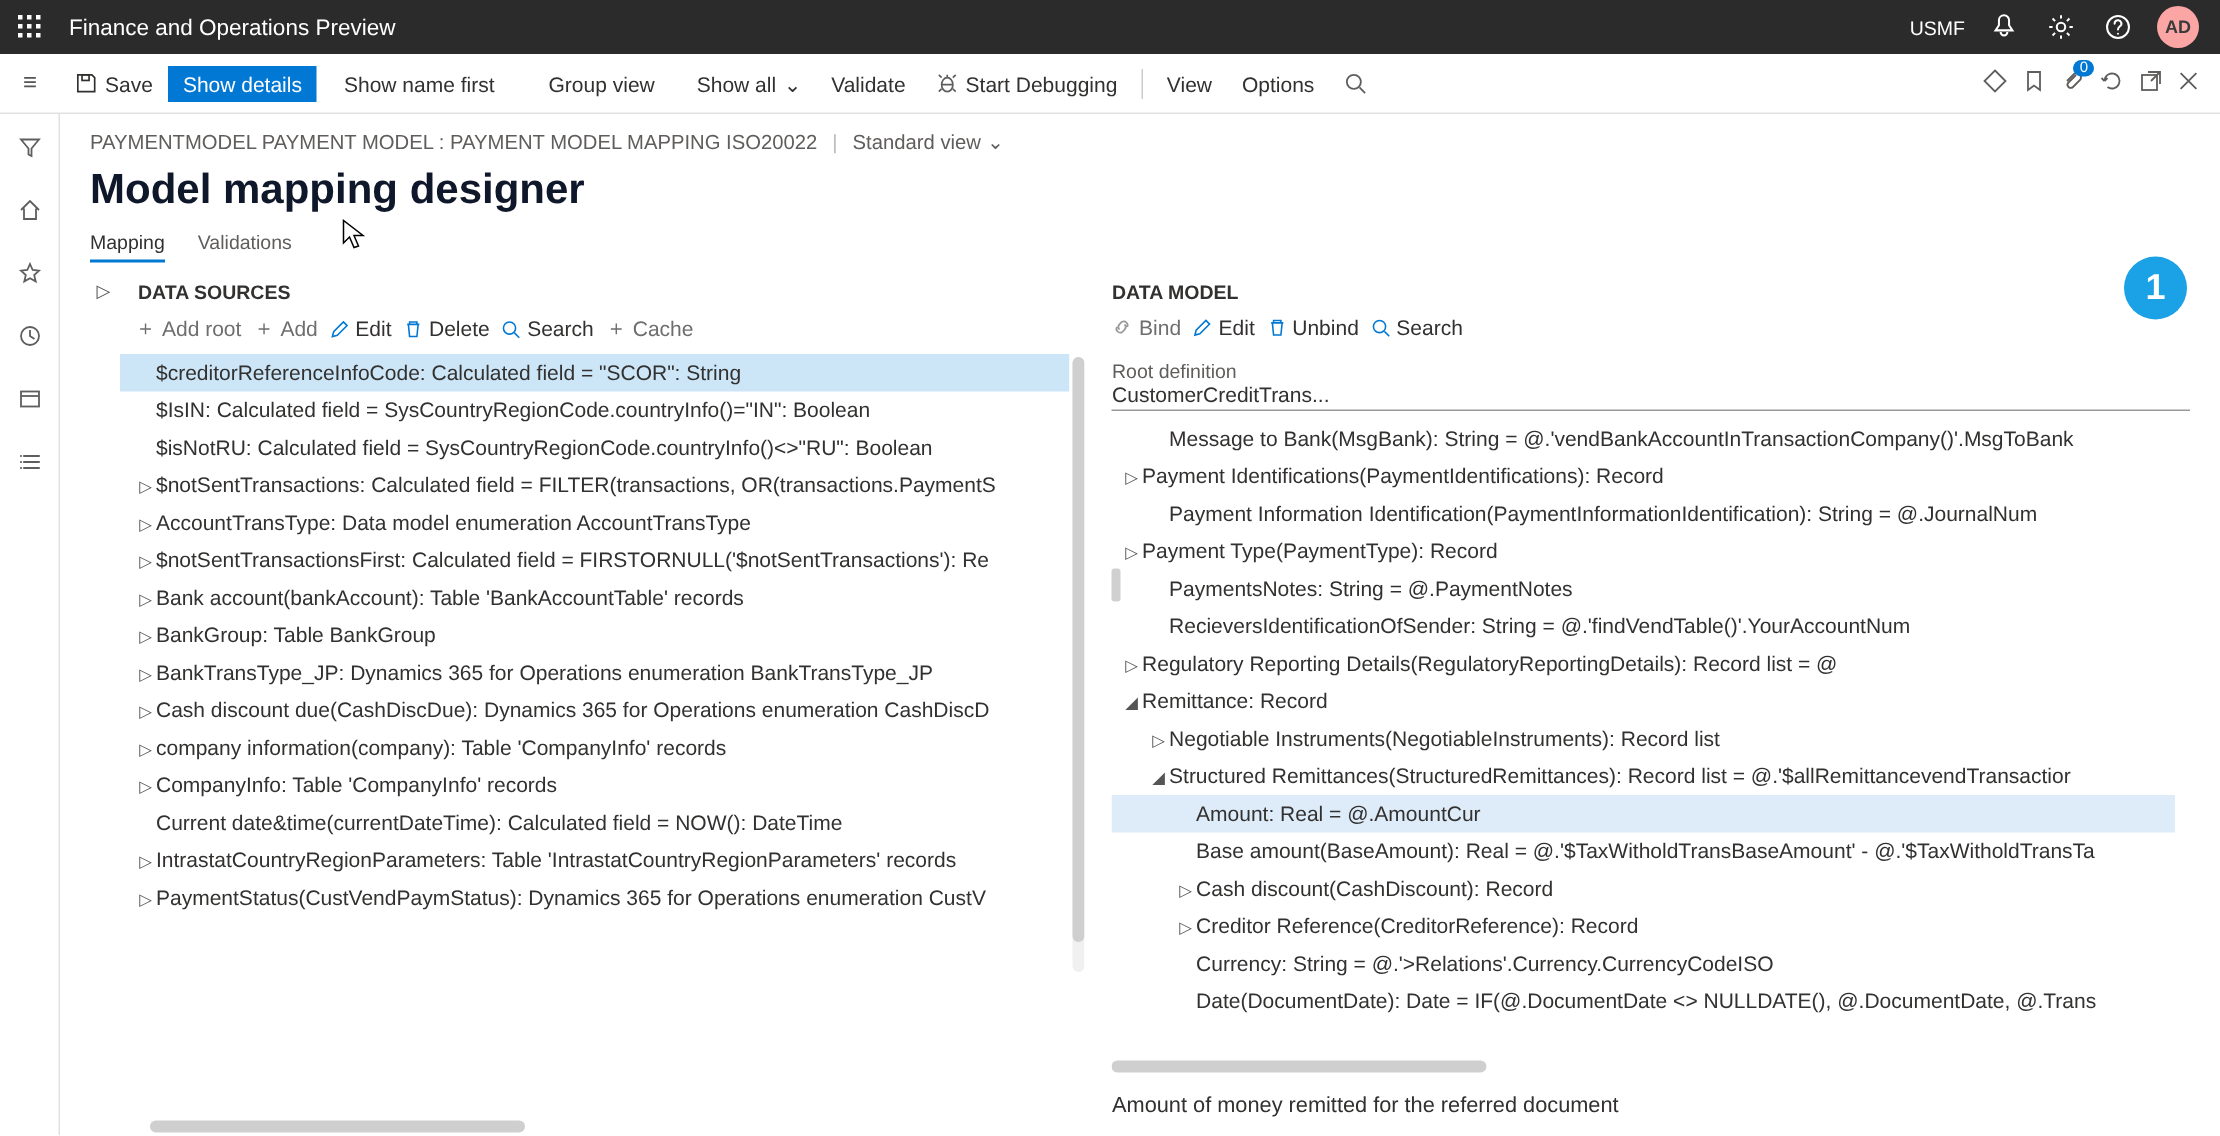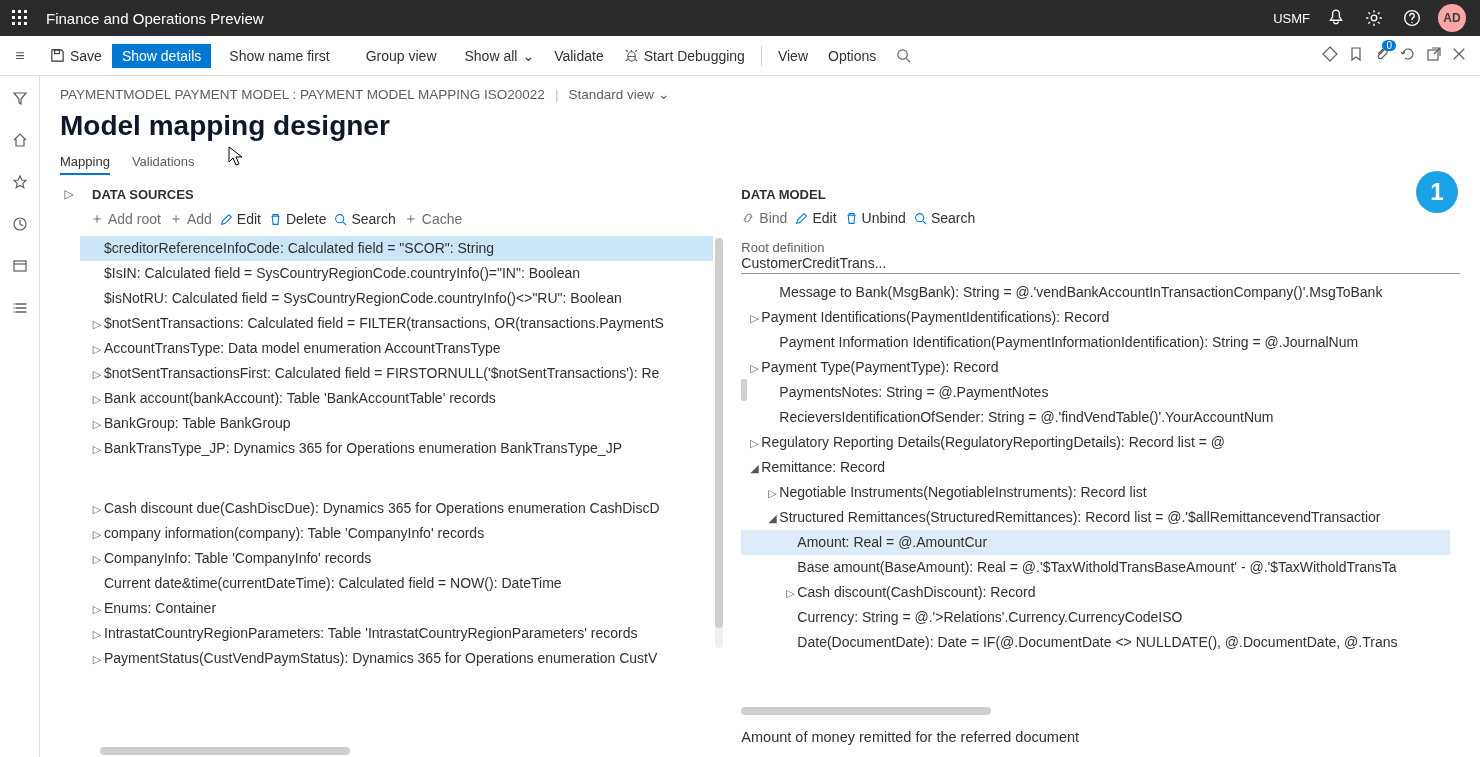--- a/index.html
+++ b/index.html
@@ -282,25 +282,24 @@
           <div class="tree-scroll" id="ds-tree">
               <div class="tree-row selected" style="padding-left: 10px;"><span class="caret"></span>$creditorReferenceInfoCode: Calculated field = "SCOR": String</div>
               <div class="tree-row" style="padding-left: 10px;"><span class="caret"></span>$IsIN: Calculated field = SysCountryRegionCode.countryInfo()="IN": Boolean</div>
               <div class="tree-row" style="padding-left: 10px;"><span class="caret"></span>$isNotRU: Calculated field = SysCountryRegionCode.countryInfo()&lt;&gt;"RU": Boolean</div>
               <div class="tree-row" style="padding-left: 10px;"><span class="caret">▷</span>$notSentTransactions: Calculated field = FILTER(transactions, OR(transactions.PaymentS</div>
               <div class="tree-row" style="padding-left: 10px;"><span class="caret">▷</span>AccountTransType: Data model enumeration AccountTransType</div>
               <div class="tree-row" style="padding-left: 10px;"><span class="caret">▷</span>$notSentTransactionsFirst: Calculated field = FIRSTORNULL('$notSentTransactions'): Re</div>
               <div class="tree-row" style="padding-left: 10px;"><span class="caret">▷</span>Bank account(bankAccount): Table 'BankAccountTable' records</div>
               <div class="tree-row" style="padding-left: 10px;"><span class="caret">▷</span>BankGroup: Table BankGroup</div>
               <div class="tree-row" style="padding-left: 10px;"><span class="caret">▷</span>BankTransType_JP: Dynamics 365 for Operations enumeration BankTransType_JP</div>
-              <div class="tree-row" style="padding-left: 10px; margin-top: 35px;"><span class="caret">▷</span>Cash discount due(CashDiscDue): Dynamics 365 for Operations enumeration CashDiscD</div>
+              <div class="tree-row" style="padding-left: 10px;"><span class="caret">▷</span>Cash discount due(CashDiscDue): Dynamics 365 for Operations enumeration CashDiscD</div>
               <div class="tree-row" style="padding-left: 10px;"><span class="caret">▷</span>company information(company): Table 'CompanyInfo' records</div>
               <div class="tree-row" style="padding-left: 10px;"><span class="caret">▷</span>CompanyInfo: Table 'CompanyInfo' records</div>
               <div class="tree-row" style="padding-left: 10px;"><span class="caret"></span>Current date&amp;time(currentDateTime): Calculated field = NOW(): DateTime</div>
-              <div class="tree-row" style="padding-left: 10px;"><span class="caret">▷</span>Enums: Container</div>
               <div class="tree-row" style="padding-left: 10px;"><span class="caret">▷</span>IntrastatCountryRegionParameters: Table 'IntrastatCountryRegionParameters' records</div>
               <div class="tree-row" style="padding-left: 10px;"><span class="caret">▷</span>PaymentStatus(CustVendPaymStatus): Dynamics 365 for Operations enumeration CustV</div>
             </div>
           <div class="vscroll-ds">
               <div class="vscroll-thumb"></div>
             </div>
           <div class="hscroll"></div>
         </div>
       </div>
 
@@ -344,20 +343,21 @@
               <div class="tree-row" style="padding-left: 6px;"><span class="caret">▷</span>Payment Type(PaymentType): Record</div>
               <div class="tree-row" style="padding-left: 24px;"><span class="caret"></span>PaymentsNotes: String = @.PaymentNotes</div>
               <div class="tree-row" style="padding-left: 24px;"><span class="caret"></span>RecieversIdentificationOfSender: String = @.'findVendTable()'.YourAccountNum</div>
               <div class="tree-row" style="padding-left: 6px;"><span class="caret">▷</span>Regulatory Reporting Details(RegulatoryReportingDetails): Record list = @</div>
               <div class="tree-row" style="padding-left: 6px;"><span class="caret">◢</span>Remittance: Record</div>
               <div class="tree-row" style="padding-left: 24px;"><span class="caret">▷</span>Negotiable Instruments(NegotiableInstruments): Record list</div>
               <div class="tree-row" style="padding-left: 24px;"><span class="caret">◢</span>Structured Remittances(StructuredRemittances): Record list = @.'$allRemittancevendTransactior</div>
               <div class="tree-row highlight" style="padding-left: 42px;"><span class="caret"></span>Amount: Real = @.AmountCur</div>
               <div class="tree-row" style="padding-left: 42px;"><span class="caret"></span>Base amount(BaseAmount): Real = @.'$TaxWitholdTransBaseAmount' - @.'$TaxWitholdTransTa</div>
               <div class="tree-row" style="padding-left: 42px;"><span class="caret">▷</span>Cash discount(CashDiscount): Record</div>
+              <div class="tree-row" style="padding-left: 42px;"><span class="caret">▷</span>Creditor Reference(CreditorReference): Record</div>
               <div class="tree-row" style="padding-left: 42px;"><span class="caret"></span>Currency: String = @.'&gt;Relations'.Currency.CurrencyCodeISO</div>
               <div class="tree-row" style="padding-left: 42px;"><span class="caret"></span>Date(DocumentDate): Date = IF(@.DocumentDate &lt;&gt; NULLDATE(), @.DocumentDate, @.Trans</div>
             </div>
           <div class="hscroll" style="left:0;"></div>
         </div>
         <div class="footer-info">Amount of money remitted for the referred document</div>
       </div>
     </div>
   </div>
 </div>

